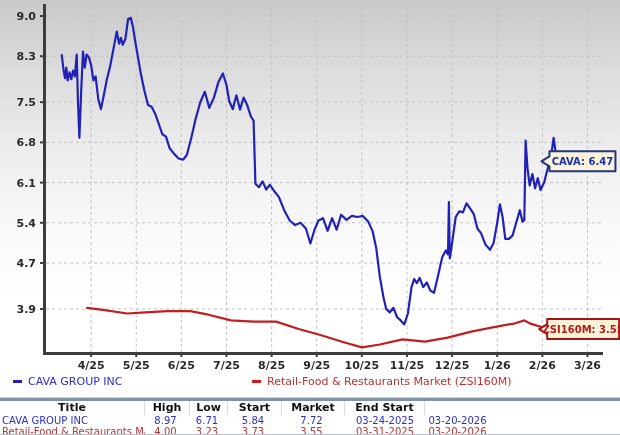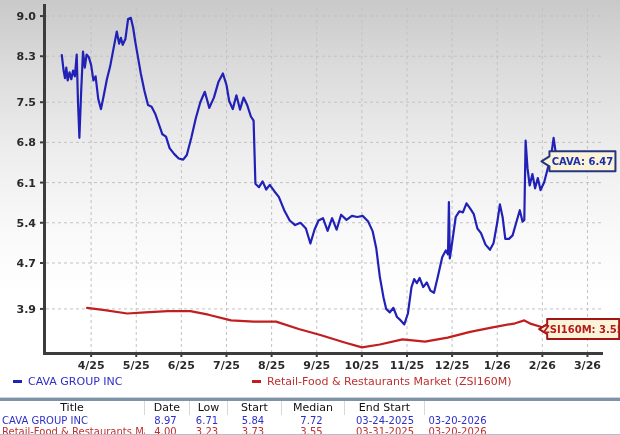--- a/index.html
+++ b/index.html
@@ -15,21 +15,21 @@
   .legend-row{height:25px;position:relative;background:#fff;}
   .legend-item{position:absolute;top:3px;font-size:11px;white-space:nowrap;}
   .legend-item .dash{display:inline-block;width:9px;height:3px;vertical-align:middle;margin-right:6px;margin-top:-2px;}
   .legend-blue{color:#2e2ec8;}
   .legend-blue .dash{background:#2121b8;}
   .legend-red{color:#c03030;}
   .legend-red .dash{background:#c11f1f;}
   .divider{height:3px;background:#7e93a5;border-top:1px solid #ccd4db;}
   .price-table{width:620px;background:#fff;font-size:10px;}
   .t-row{display:grid;grid-template-columns:145px 45px 38px 54px 63px 80px 65px 1fr;align-items:center;}
-  .t-head{font-weight:normal;color:#111;font-size:11px;height:14px;line-height:14px;}
+  .t-head{font-weight:bold;color:#111;font-size:11px;height:14px;line-height:14px;}
   .t-head > div{border-right:1px solid #d7d7d7;text-align:center;}
   .t-head > div:last-child{border-right:none;}
   .t-data{height:11px;line-height:11px;}
   .t-data .c-title{text-align:left;padding-left:2px;overflow:hidden;white-space:nowrap;}
   .c-num{text-align:center;padding-right:4px;}
   .c-date{text-align:center;}
   .row-blue{color:#2e2ec8;}
   .row-red{color:#c03030;}
   .link{text-decoration:underline;cursor:pointer;}
 </style>
@@ -118,24 +118,24 @@
     <div class="legend-item legend-red" style="left:252px">
       <span class="dash"></span><span>Retail-Food &amp; Restaurants Market (ZSI160M)</span>
     </div>
   </div>
 
   <div class="divider"></div>
 
   <div class="price-table">
     <div class="t-row t-head">
       <div>Title</div>
-      <div>Date</div>
+      <div>High</div>
       <div>Low</div>
       <div>Start</div>
-      <div>Median</div>
+      <div>Market</div>
       <div>End Start</div>
       <div></div>
     </div>
     <div class="t-row t-data row-blue">
       <div class="c-title">CAVA GROUP INC</div>
       <div class="c-num">8.97</div>
       <div class="c-num">6.71</div>
       <div class="c-num">5.84</div>
       <div class="c-num">7.72</div>
       <div class="c-date">03-24-2025</div>

